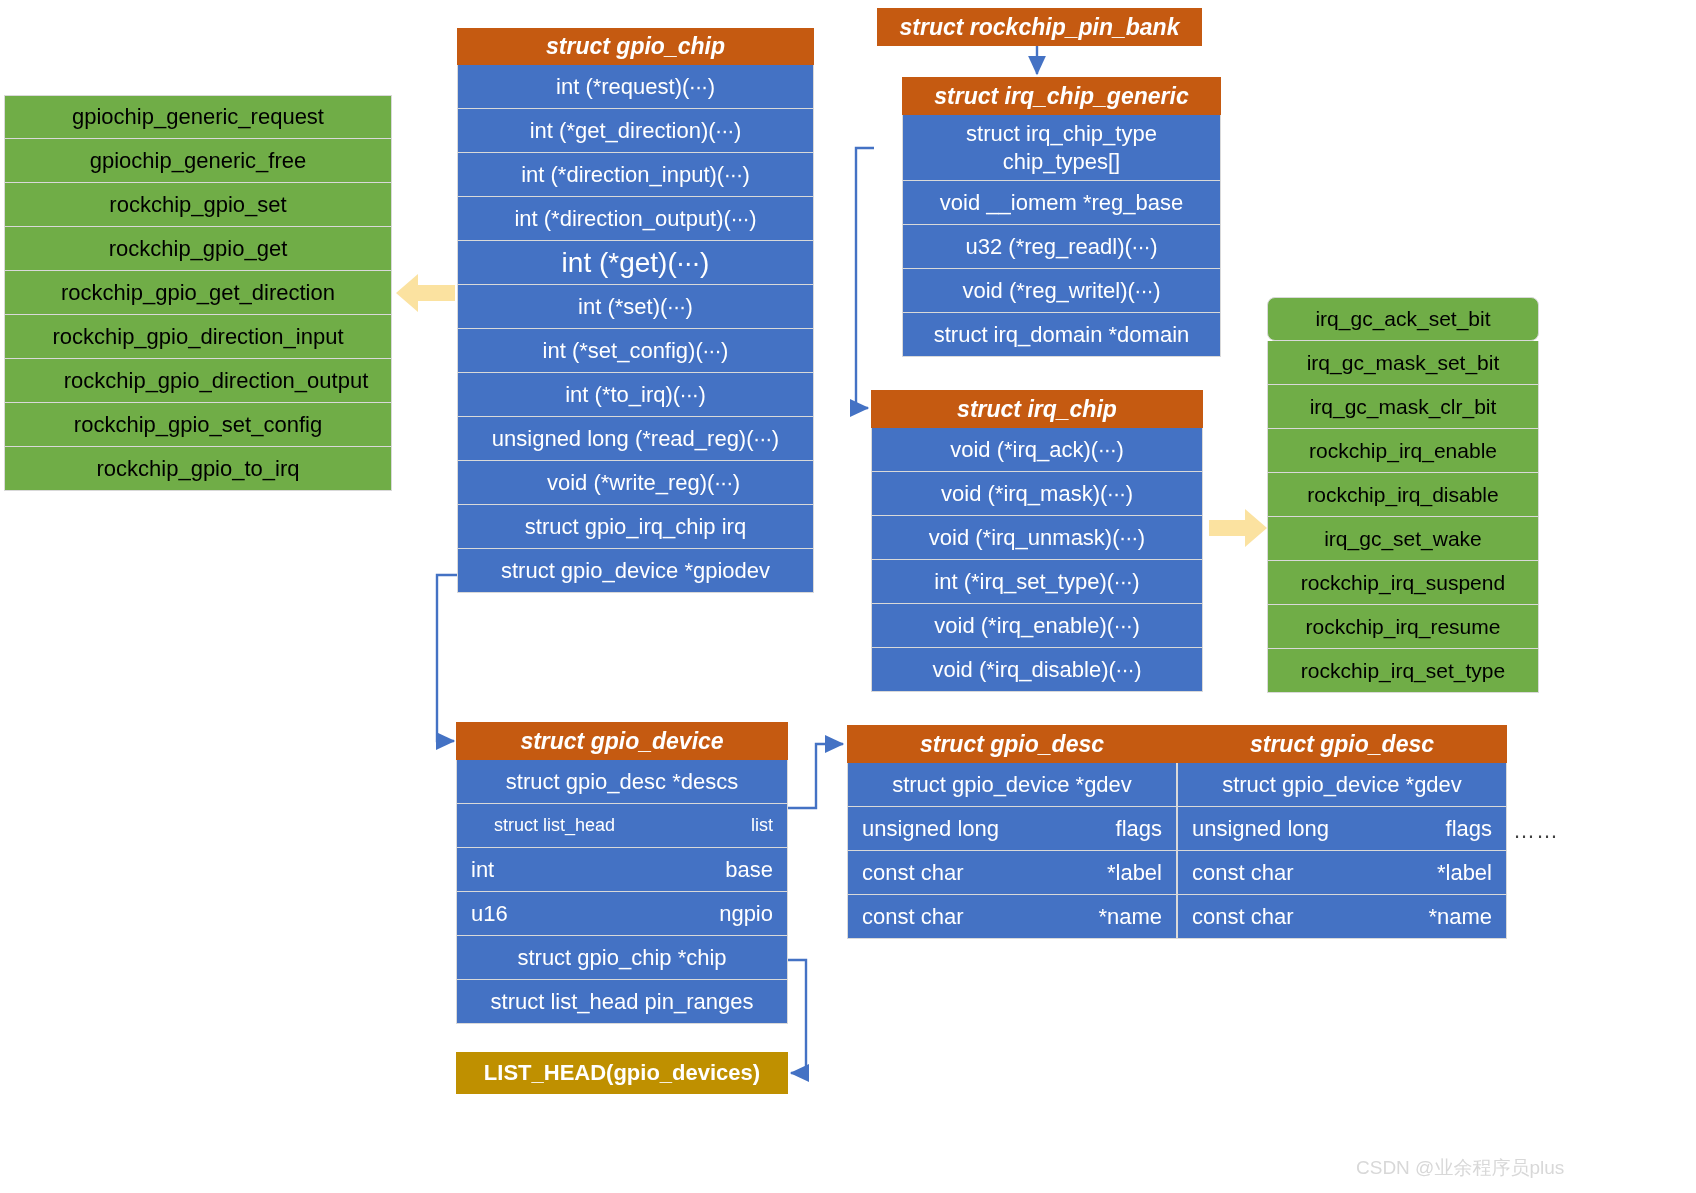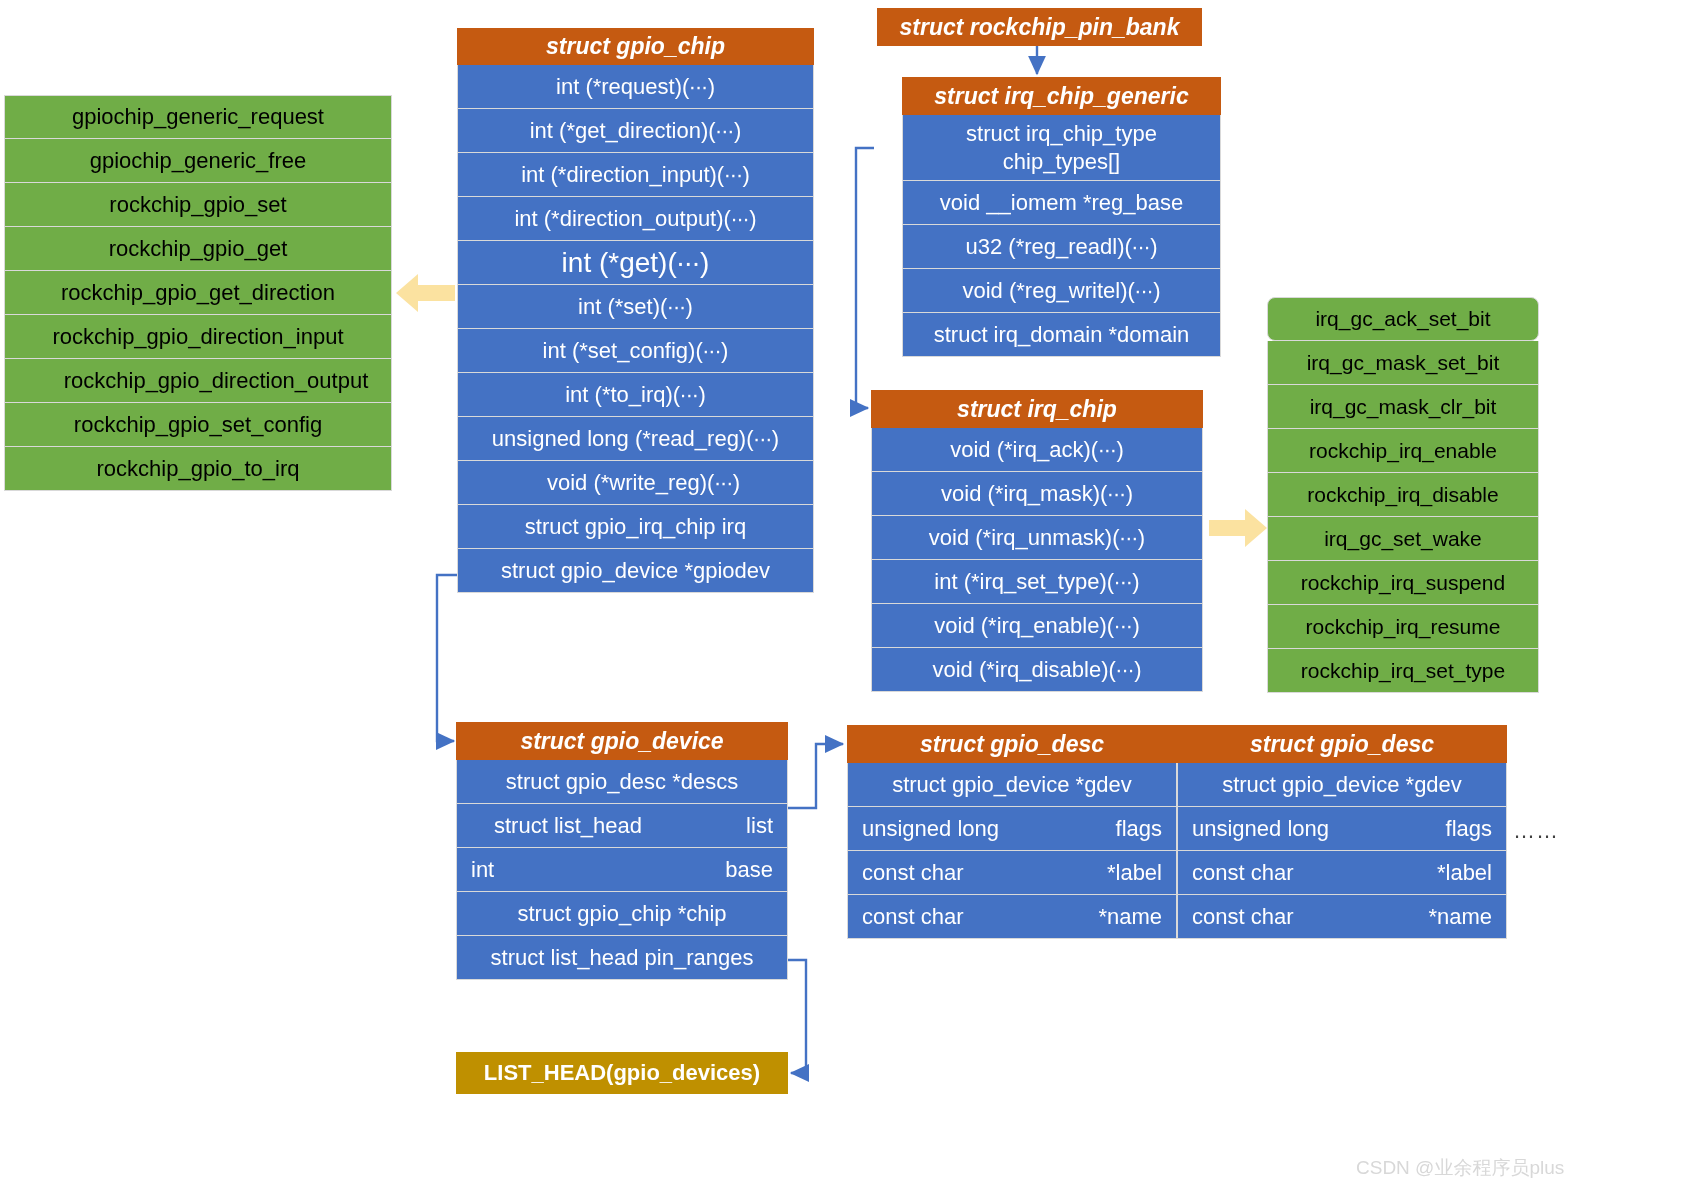--- a/index.html
+++ b/index.html
@@ -169,27 +169,31 @@
     <div class="green" style="height:44px;font-size:21px;">rockchip_irq_disable</div>
     <div class="green" style="height:44px;font-size:21px;">irq_gc_set_wake</div>
     <div class="green" style="height:44px;font-size:21px;">rockchip_irq_suspend</div>
     <div class="green" style="height:44px;font-size:21px;">rockchip_irq_resume</div>
     <div class="green" style="height:44px;font-size:21px;">rockchip_irq_set_type</div>
   </div>
 
   <div class="box" style="left:456px;top:722px;width:332px;">
     <div class="hdr" style="height:38px;font-size:23px;">struct gpio_device</div>
     <div class="row" style="height:44px;font-size:22px;">struct gpio_desc  *descs</div>
-    <div class="row split" style="height:44px;font-size:22px;padding-left:37px;">
+    <div class="row split" style="height:44px;font-size:18px;padding-left:37px;">
       <span class="lft">struct list_head</span>
       <span class="rgt">list</span>
     </div>
     <div class="row split" style="height:44px;font-size:22px;">
       <span class="lft">int</span>
       <span class="rgt">base</span>
+    </div>
+    <div class="row split" style="height:44px;font-size:22px;">
+      <span class="lft">u16</span>
+      <span class="rgt">ngpio</span>
     </div>
     <div class="row" style="height:44px;font-size:22px;">struct gpio_chip  *chip</div>
     <div class="row" style="height:44px;font-size:22px;">struct list_head pin_ranges</div>
   </div>
 
   <div class="box" style="left:847px;top:725px;width:330px;">
     <div class="hdr" style="height:38px;font-size:23px;">struct gpio_desc</div>
     <div class="row" style="height:44px;font-size:22px;">struct gpio_device *gdev</div>
     <div class="row split" style="height:44px;font-size:22px;">
       <span class="lft">unsigned long</span>

